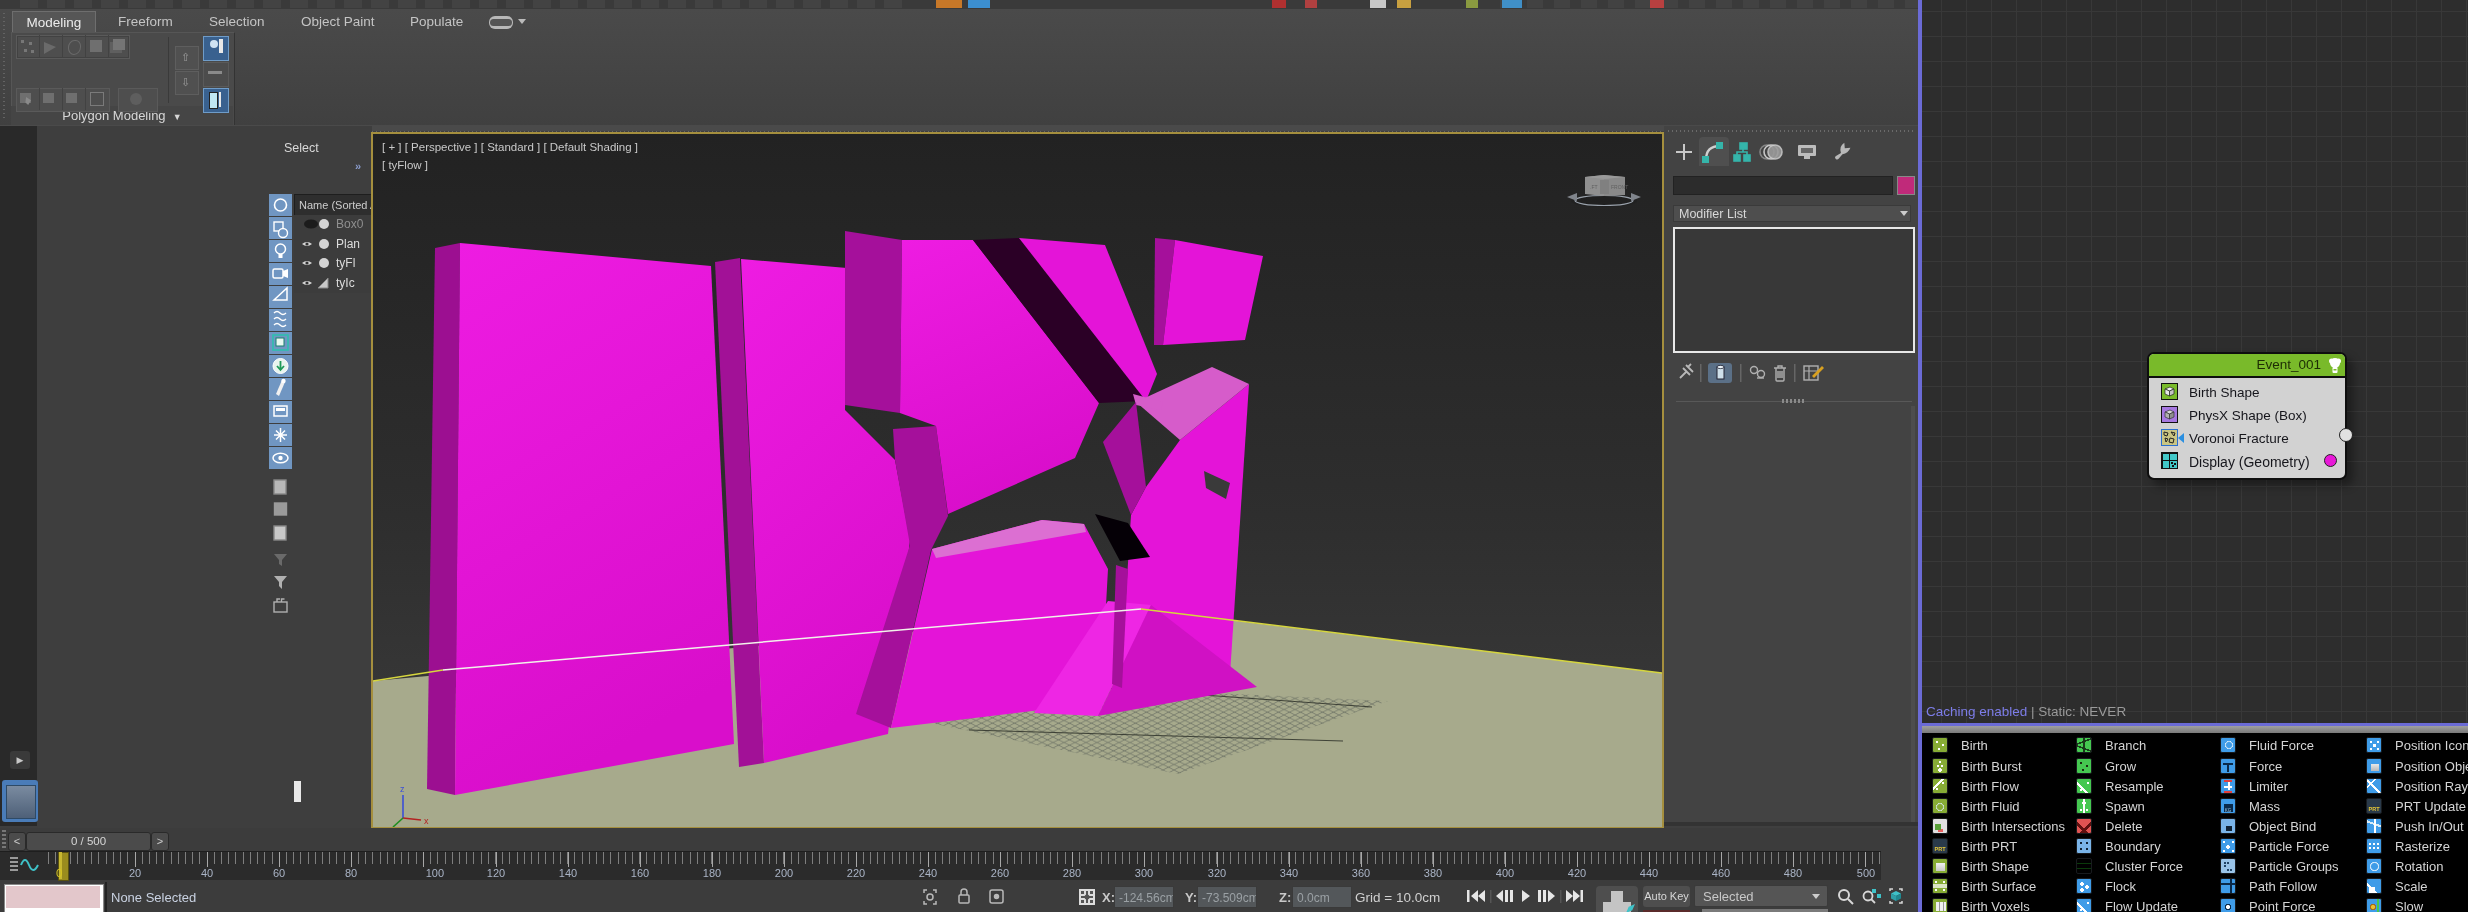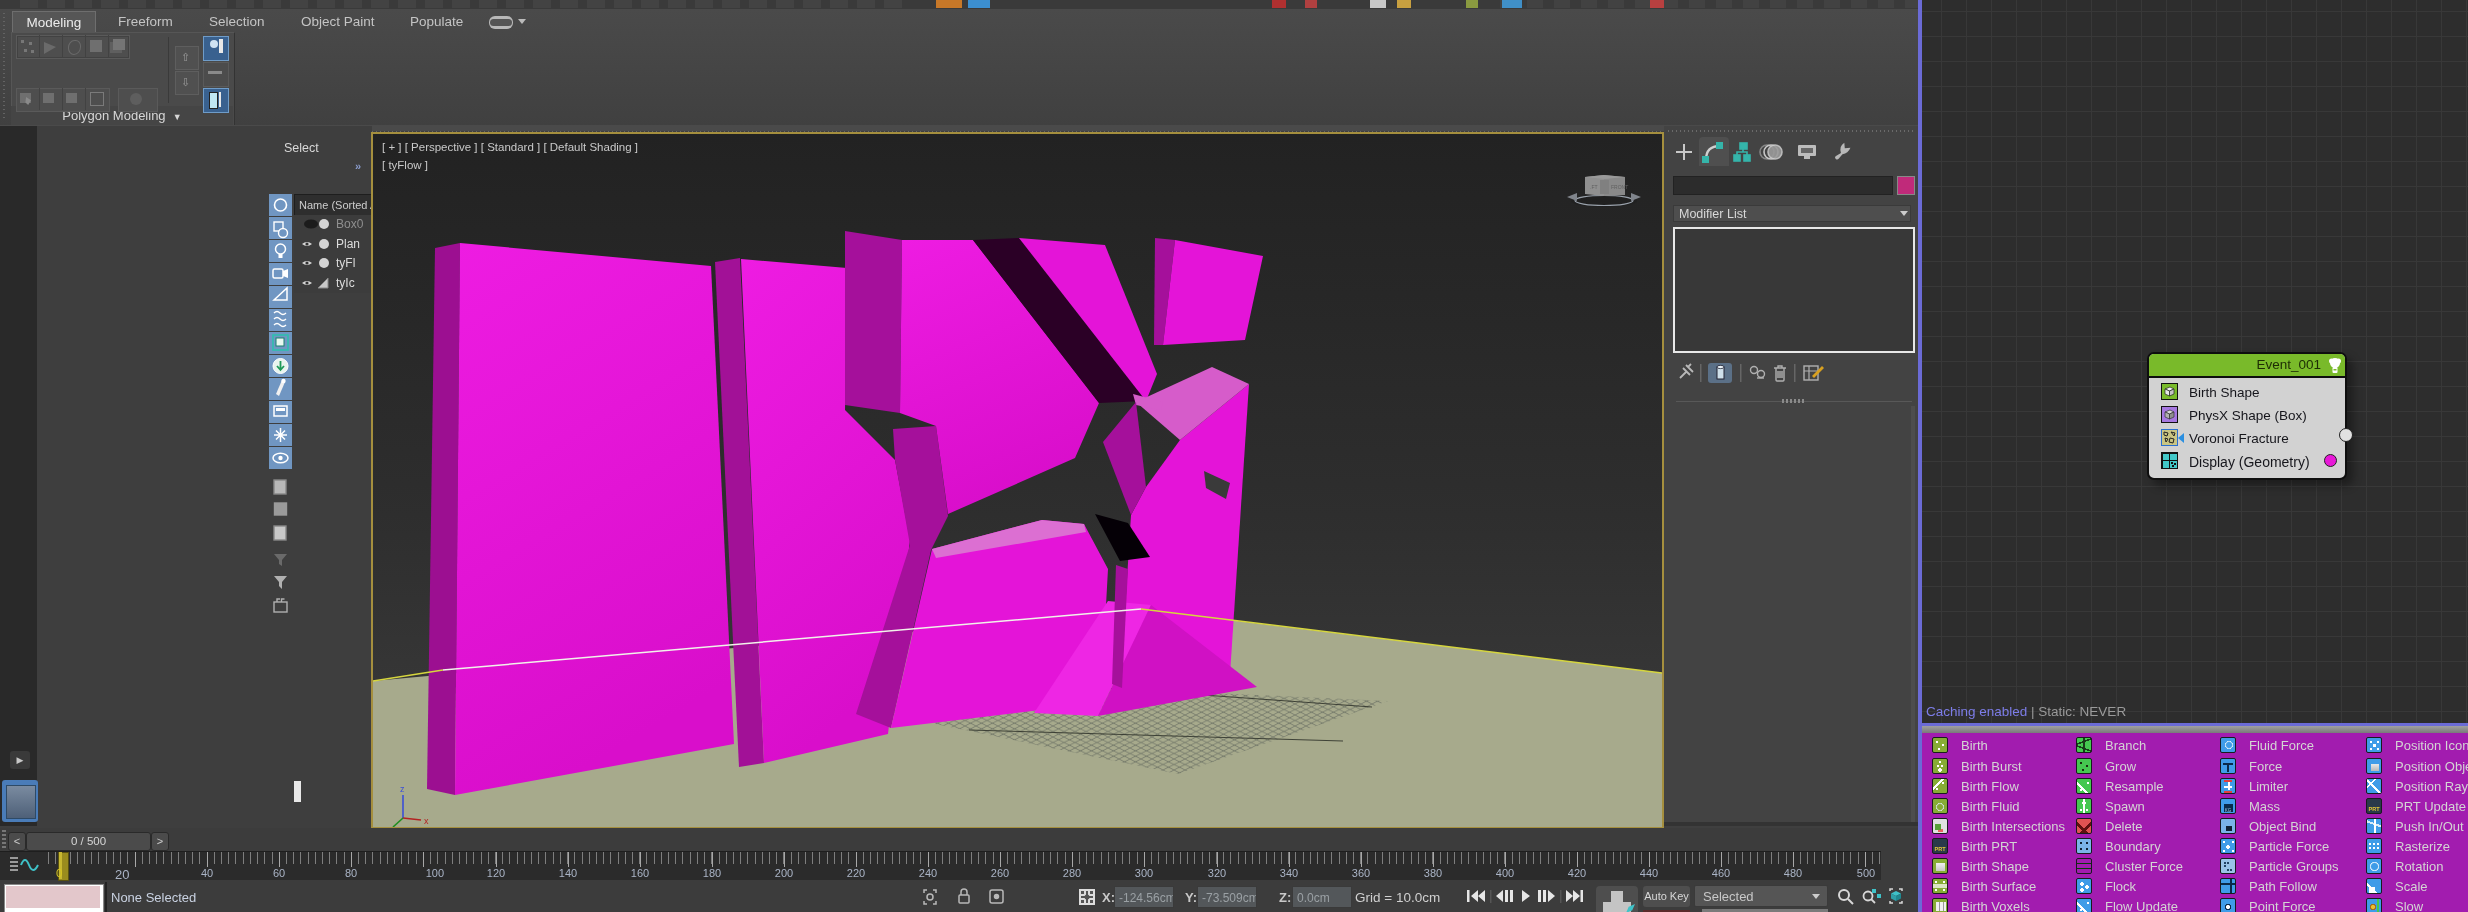--- a/index.html
+++ b/index.html
@@ -356,21 +356,21 @@
     <div class="a" style="left:21px;top:107px;width:6.5px;height:6.5px;background:#42c8c8;background-image:radial-gradient(circle 0.8px at 2px 2px,#111 99%,transparent),radial-gradient(circle 0.8px at 5px 3px,#111 99%,transparent),radial-gradient(circle 0.8px at 3px 5px,#111 99%,transparent)"></div>
     <div class="a" style="left:40px;top:100px;color:#16161c;font-size:14px">Display (Geometry)</div>
     <div class="a" style="left:175px;top:100px;width:13px;height:13px;border-radius:50%;background:#e818d8;border:1.5px solid #222;box-sizing:border-box"></div>
   </div>
   <div class="a" style="left:421px;top:428px;width:14px;height:14px;border-radius:50%;background:#e2e2e2;border:1.5px solid #222;box-sizing:border-box"></div>
 
   <div class="a" style="left:8px;top:704px;font-size:13.5px;white-space:nowrap"><span style="color:#7d7de8">Caching enabled</span><span style="color:#9a9a9a"> | Static: NEVER</span></div>
   <div class="a" style="left:0;top:723px;width:550px;height:3px;background:#6b6bd6"></div>
   <div class="a" style="left:0;top:726px;width:550px;height:7px;background:linear-gradient(#a0a0a0,#7a7a7a)"></div>
 
-  <div class="a" id="depot" style="left:0;top:733px;width:550px;height:179px;background:#a21caf;overflow:hidden">
+  <div class="a" id="depot" style="left:0;top:733px;width:550px;height:179px;background:#000000;overflow:hidden">
 <div class="di" style="left:14px;top:4px;background:#87ac35;background-image:radial-gradient(circle 1.5px at 4px 4px,#fff 99%,transparent),radial-gradient(circle 1.5px at 10px 7px,#fff 99%,transparent),radial-gradient(circle 1.5px at 6px 11px,#fff 99%,transparent);"></div>
 <div class="dt" style="left:43px;top:5px">Birth</div>
 <div class="di" style="left:14px;top:25px;background:#87ac35;background-image:radial-gradient(circle 1.5px at 7px 3px,#fff 99%,transparent),radial-gradient(circle 1.5px at 5px 7px,#fff 99%,transparent),radial-gradient(circle 1.5px at 9px 7px,#fff 99%,transparent),radial-gradient(circle 2px at 7px 11px,#fff 99%,transparent);"></div>
 <div class="dt" style="left:43px;top:26px">Birth Burst</div>
 <div class="di" style="left:14px;top:45px;background:#87ac35;background-image:radial-gradient(circle 1.5px at 10px 4px,#fff 99%,transparent),radial-gradient(circle 1.5px at 4px 10px,#fff 99%,transparent),linear-gradient(135deg,transparent 6px,#fff 6px 8px,transparent 8px);"></div>
 <div class="dt" style="left:43px;top:46px">Birth Flow</div>
 <div class="di" style="left:14px;top:65px;background:#87ac35;background-image:radial-gradient(circle 4px at 7px 8px,transparent 2.5px,#d8e8f0 99%,transparent);"></div>
 <div class="dt" style="left:43px;top:66px">Birth Fluid</div>
 <div class="di" style="left:14px;top:85px;background:#e0e0e0;background-image:linear-gradient(#58a038,#58a038),linear-gradient(#e86060,#e86060);background-size:6px 6px,5px 3px;background-position:2px 5px,5px 10px;background-repeat:no-repeat;"></div>
 <div class="dt" style="left:43px;top:86px">Birth Intersections</div>
@@ -447,21 +447,21 @@
   <div class="a" style="left:26px;top:4px;width:123px;height:17px;background:#4b4b4b;border:1px solid #2a2a2a;border-radius:3px;color:#d6d6d6;font-size:11.5px;text-align:center;line-height:17px">0 / 500</div>
   <div class="a" style="left:151px;top:4px;width:16px;height:17px;background:#4b4b4b;border:1px solid #2a2a2a;border-radius:3px;color:#ccc;font-size:11px;text-align:center;line-height:17px">&gt;</div>
 
   <div class="a" style="left:0;top:23px;width:1881px;height:28px;background:#2b2b2b;border-top:1px solid #1e1e1e"></div>
   <div class="a" style="left:10px;top:29px;width:8px;height:14px;background:repeating-linear-gradient(#9a9a9a 0 2px,transparent 2px 4px)"></div>
   <svg class="a" style="left:20px;top:29px" width="20" height="16" viewBox="0 0 20 16">
       <path d="M1 8 Q5 -2 9 8 Q13 18 18 8" fill="none" stroke="#3fc2c8" stroke-width="2"></path>
     </svg>
   <div class="a" style="left:48px;top:24px;width:1833px;height:12px;background:repeating-linear-gradient(90deg,#7e7e7e 0 1px,transparent 1px 7.21px)"></div>
   <div class="a" style="left:63px;top:24px;width:1810px;height:15px;background:repeating-linear-gradient(90deg,#a8a8a8 0 1px,transparent 1px 72.1px)"></div>
-  <span class="a" style="left:115px;top:39px;width:40px;color:#aab4c6;font-size:13px">20</span>
+  <span class="a" style="left:115px;top:39px;width:40px;text-align:center;color:#aab4c6;font-size:11px">20</span>
 <span class="a" style="left:187px;top:39px;width:40px;text-align:center;color:#aab4c6;font-size:11px">40</span>
 <span class="a" style="left:259px;top:39px;width:40px;text-align:center;color:#aab4c6;font-size:11px">60</span>
 <span class="a" style="left:331px;top:39px;width:40px;text-align:center;color:#aab4c6;font-size:11px">80</span>
 <span class="a" style="left:404px;top:39px;width:40px;text-align:right;color:#aab4c6;font-size:11px">100</span>
 <span class="a" style="left:476px;top:39px;width:40px;text-align:center;color:#aab4c6;font-size:11px">120</span>
 <span class="a" style="left:548px;top:39px;width:40px;text-align:center;color:#aab4c6;font-size:11px">140</span>
 <span class="a" style="left:620px;top:39px;width:40px;text-align:center;color:#aab4c6;font-size:11px">160</span>
 <span class="a" style="left:692px;top:39px;width:40px;text-align:center;color:#aab4c6;font-size:11px">180</span>
 <span class="a" style="left:764px;top:39px;width:40px;text-align:center;color:#aab4c6;font-size:11px">200</span>
 <span class="a" style="left:836px;top:39px;width:40px;text-align:center;color:#aab4c6;font-size:11px">220</span>

